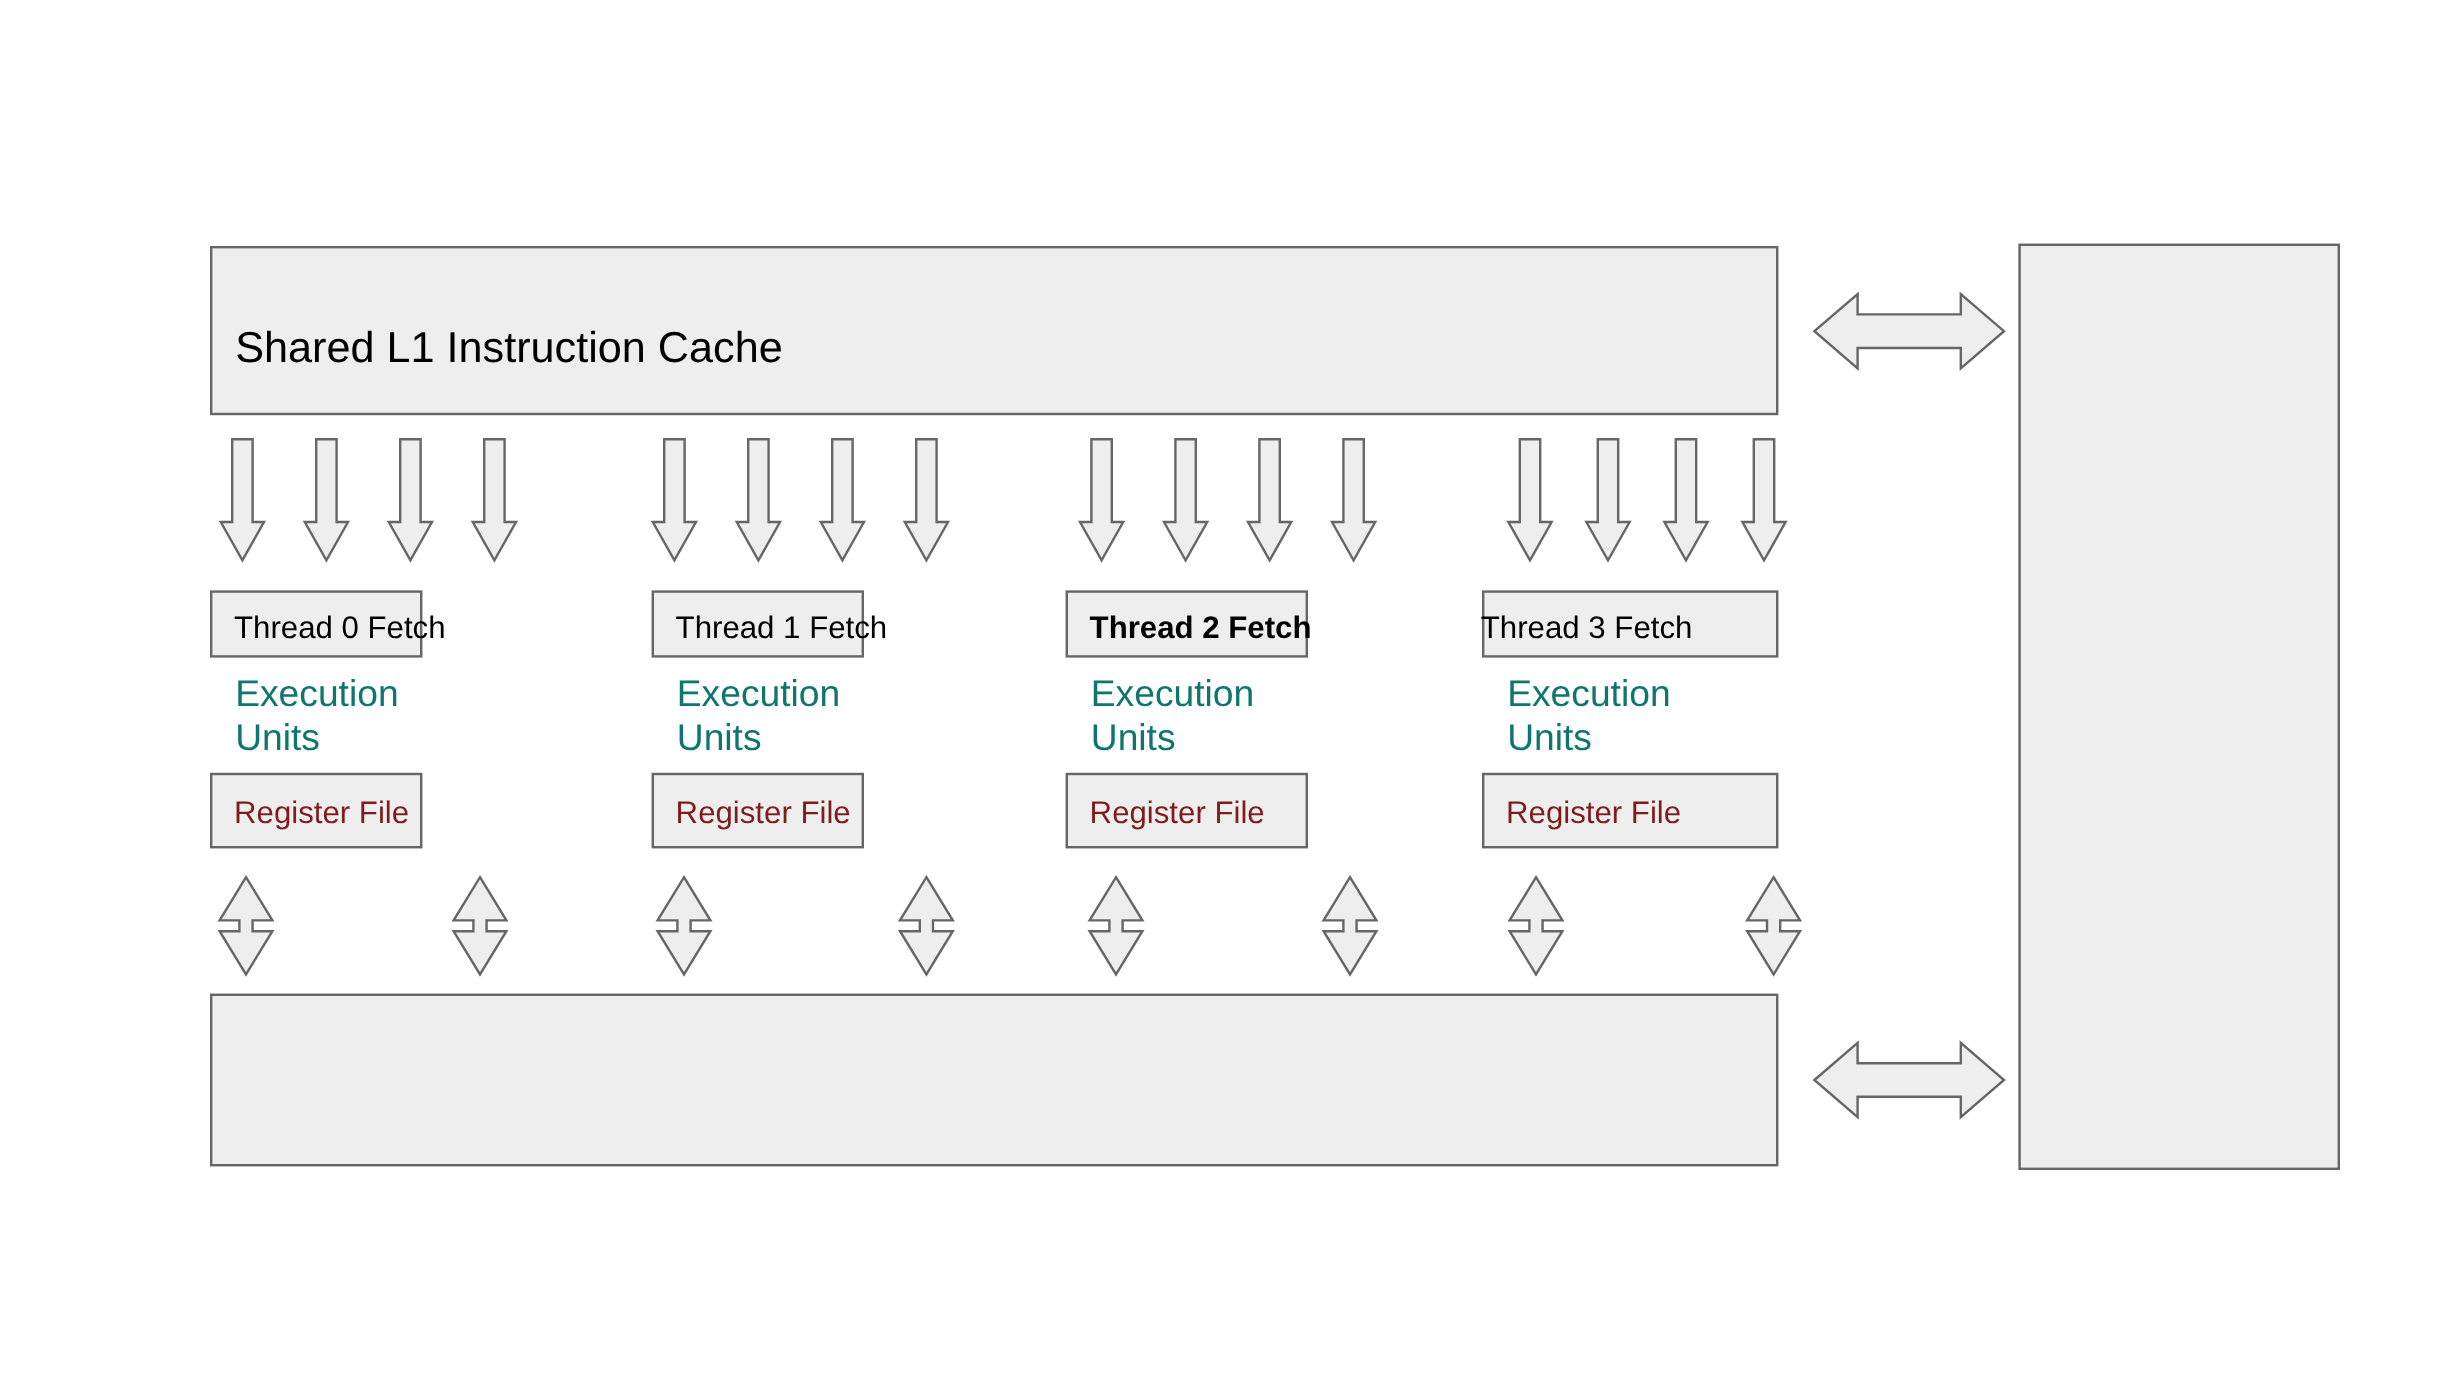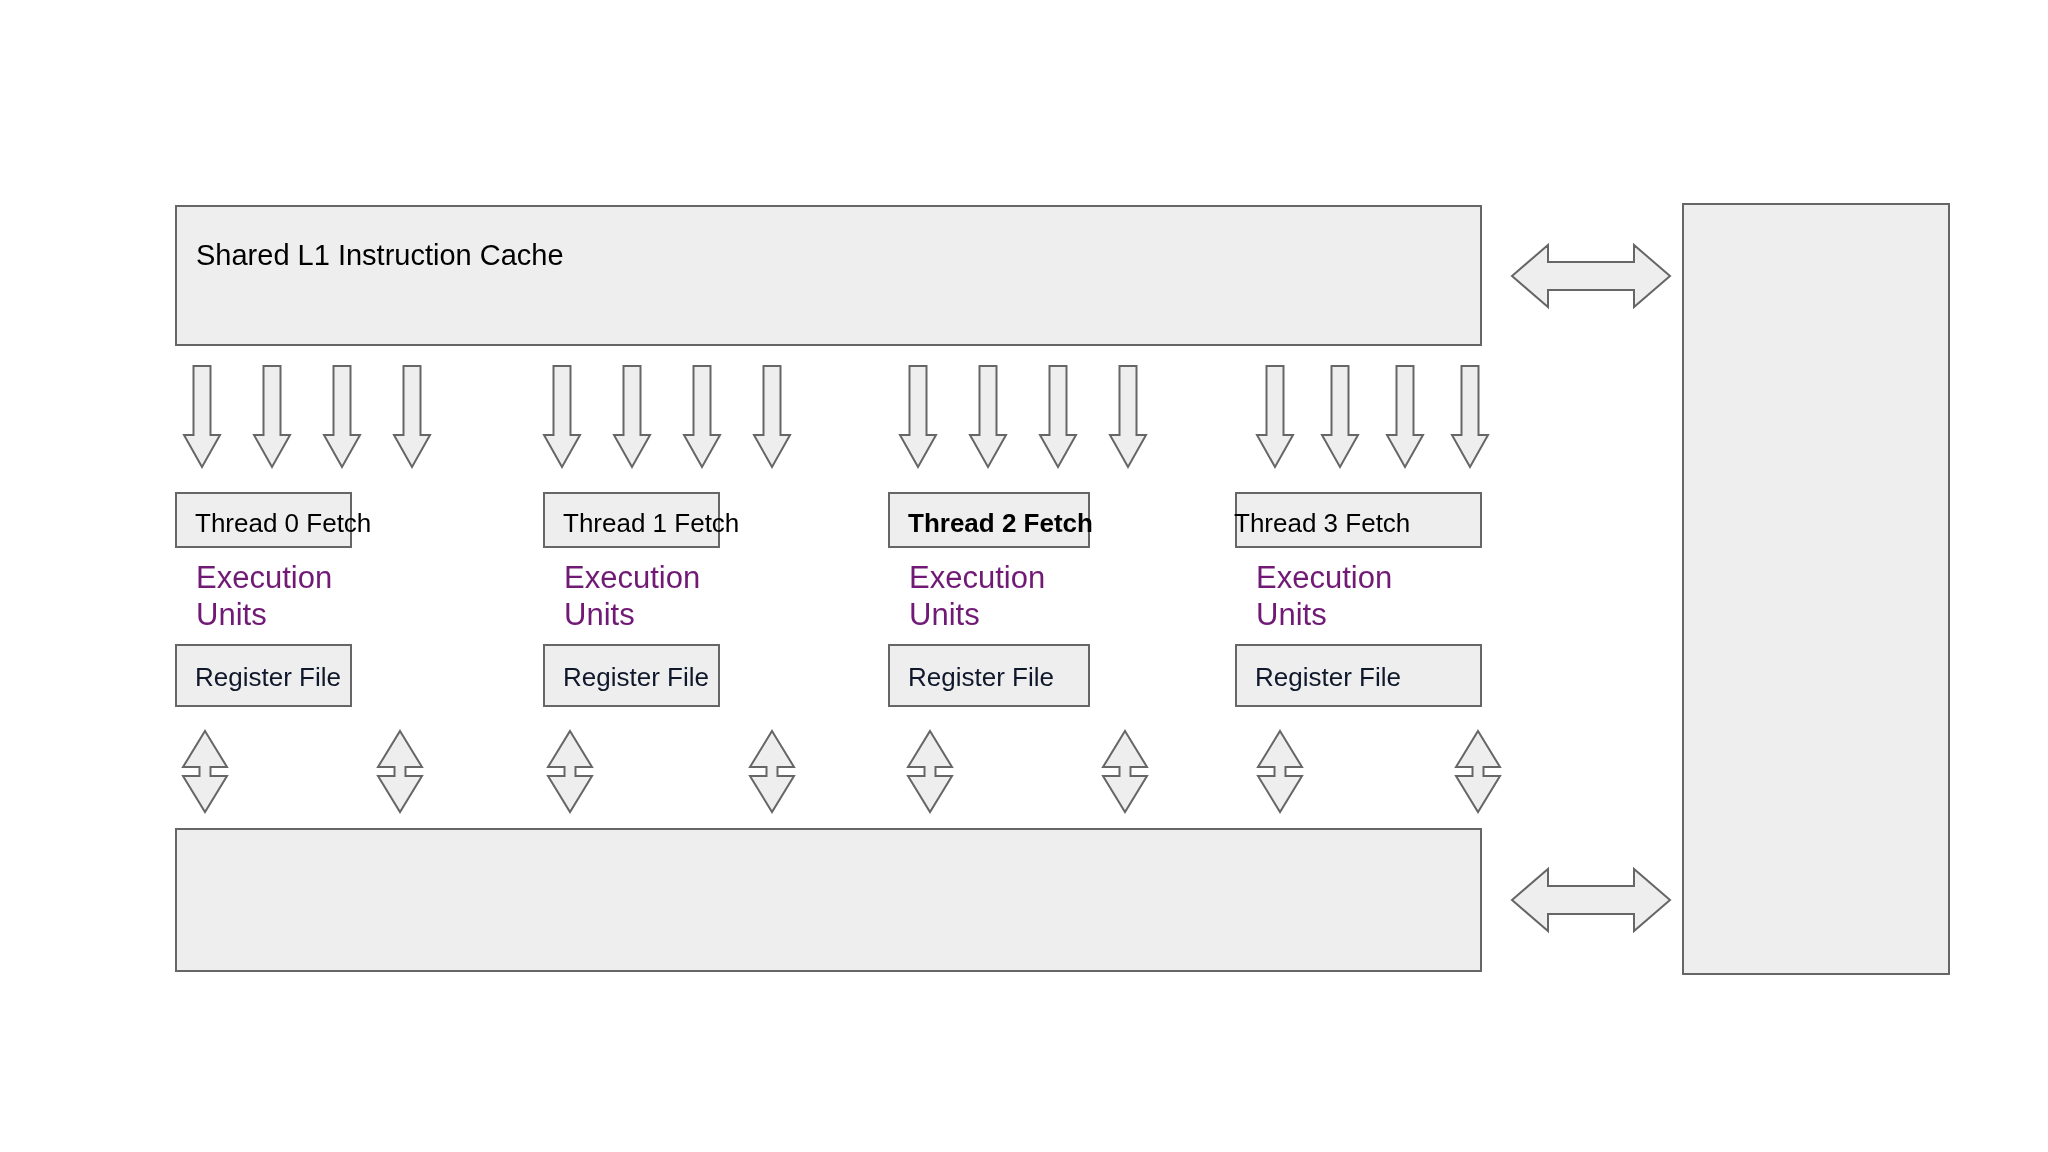--- a/index.html
+++ b/index.html
@@ -31,22 +31,22 @@
     color: #000000;
     white-space: pre;
     line-height: 1.18;
   }
   
   #l1i-box {
     left: 175px;  top: 205px;
     width: 1307px; height: 141px;
   }
   #l1i-label {
-    left: 196px; top: 238px;
-    font-size: 29px;
+    left: 196px; top: 269px;
+    font-size: 36px;
   }
   
   #l1d-box {
     left: 175px;  top: 828px;
     width: 1307px; height: 144px;
   }
   #l1d-label {
     left: 196px; top: 878px;
     font-size: 39px;
   }
@@ -72,28 +72,28 @@
     white-space: pre;
   }
   .regfile-box {
     top: 644px;
     height: 63px;
   }
   .regfile-label {
     position: absolute;
     top: 662px;
     font-size: 26px;
-    color: #0f172a;
+    color: #7f1d1d;
     white-space: pre;
   }
   .exec-label {
     position: absolute;
     top: 560px;
     font-size: 31px;
-    color: #701a75;
+    color: #0f766e;
     line-height: 1.18;
     white-space: pre;
   }
   svg.arrow {
     position: absolute;
     overflow: visible;
   }
   .arrow-shape {
     fill: #eeeeee;
     stroke: #666666;

